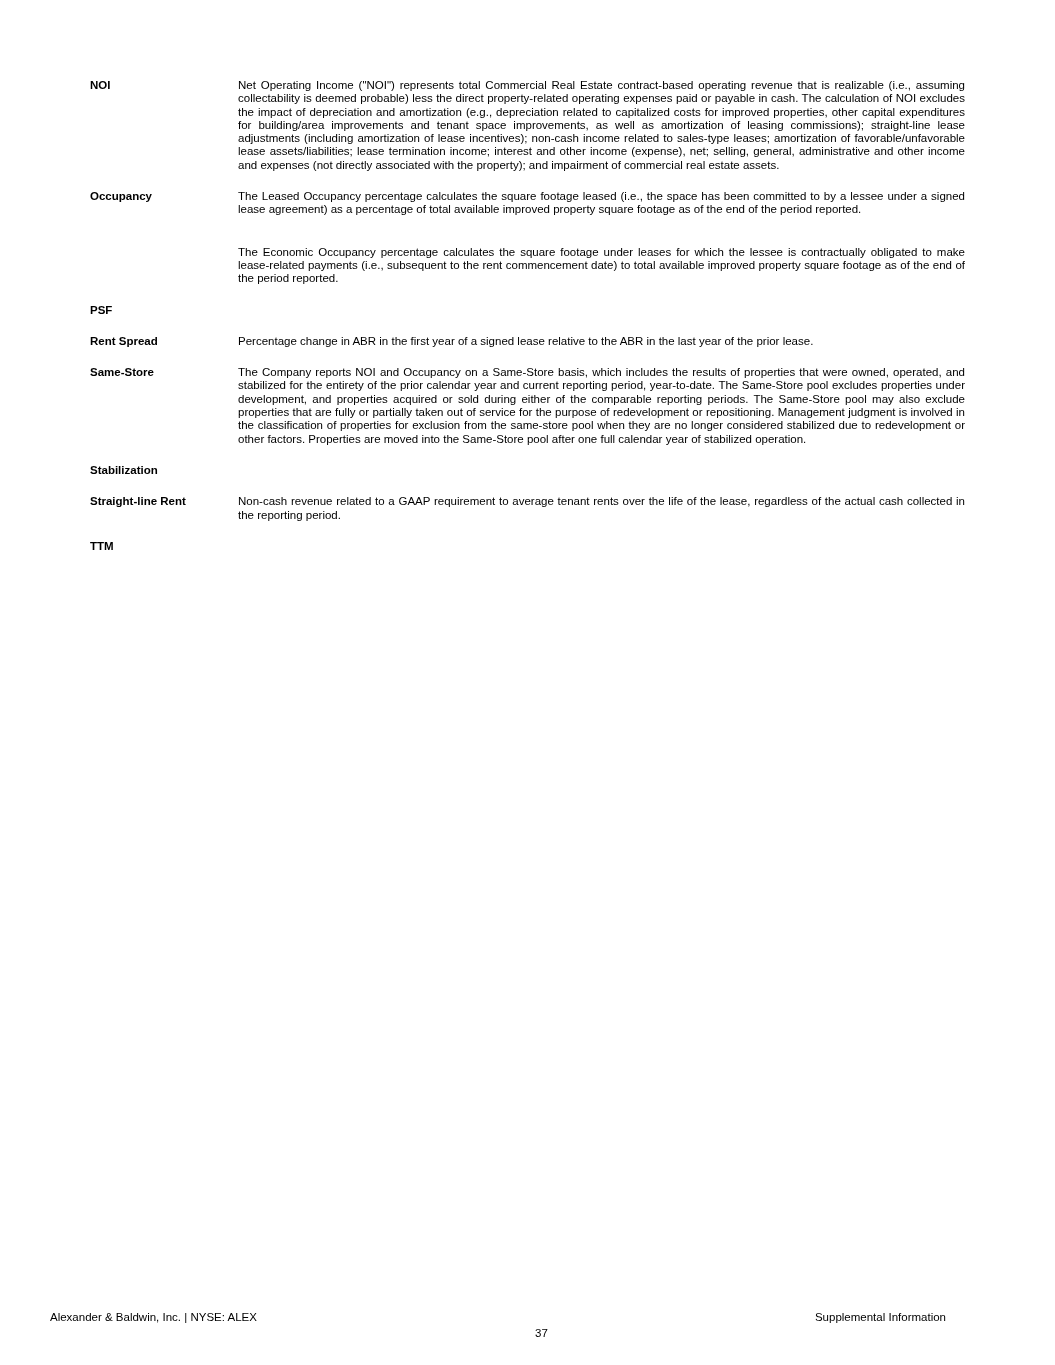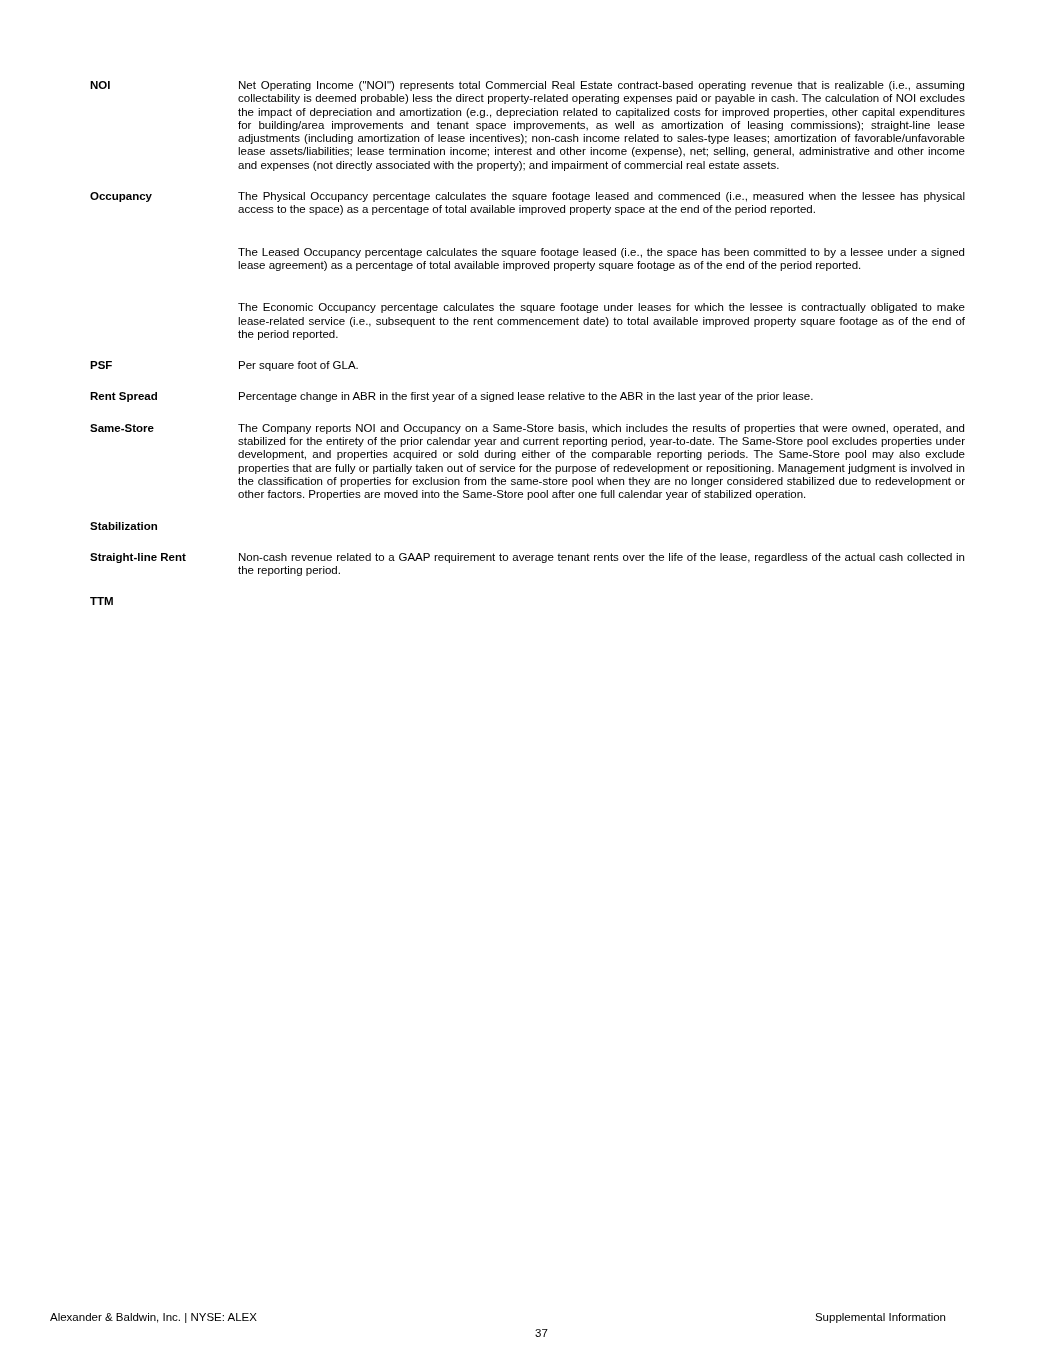--- a/index.html
+++ b/index.html
@@ -68,31 +68,27 @@
   <div class="entry">
     <div class="term">NOI</div>
     <div class="definition">
       <p>Net Operating Income ("NOI") represents total Commercial Real Estate contract-based operating revenue that is realizable (i.e., assuming collectability is deemed probable) less the direct property-related operating expenses paid or payable in cash. The calculation of NOI excludes the impact of depreciation and amortization (e.g., depreciation related to capitalized costs for improved properties, other capital expenditures for building/area improvements and tenant space improvements, as well as amortization of leasing commissions); straight-line lease adjustments (including amortization of lease incentives); non-cash income related to sales-type leases; amortization of favorable/unfavorable lease assets/liabilities; lease termination income; interest and other income (expense), net; selling, general, administrative and other income and expenses (not directly associated with the property); and impairment of commercial real estate assets.</p>
     </div>
   </div>
 
   <div class="entry">
     <div class="term">Occupancy</div>
     <div class="definition">
-      <p>The Physical Occupancy percentage calculates the square footage leased and commenced (i.e., measured when the lessee has physical access to the space) as a percentage of total available improved property space at the end of the period reported.</p>
       <p>The Leased Occupancy percentage calculates the square footage leased (i.e., the space has been committed to by a lessee under a signed lease agreement) as a percentage of total available improved property square footage as of the end of the period reported.</p>
-      <p>The Economic Occupancy percentage calculates the square footage under leases for which the lessee is contractually obligated to make lease-related service (i.e., subsequent to the rent commencement date) to total available improved property square footage as of the end of the period reported.</p>
+      <p>The Economic Occupancy percentage calculates the square footage under leases for which the lessee is contractually obligated to make lease-related payments (i.e., subsequent to the rent commencement date) to total available improved property square footage as of the end of the period reported.</p>
     </div>
   </div>
 
   <div class="entry">
     <div class="term">PSF</div>
-    <div class="definition">
-      <p>Per square foot of GLA.</p>
-    </div>
   </div>
 
   <div class="entry">
     <div class="term">Rent Spread</div>
     <div class="definition">
       <p>Percentage change in ABR in the first year of a signed lease relative to the ABR in the last year of the prior lease.</p>
     </div>
   </div>
 
   <div class="entry">

